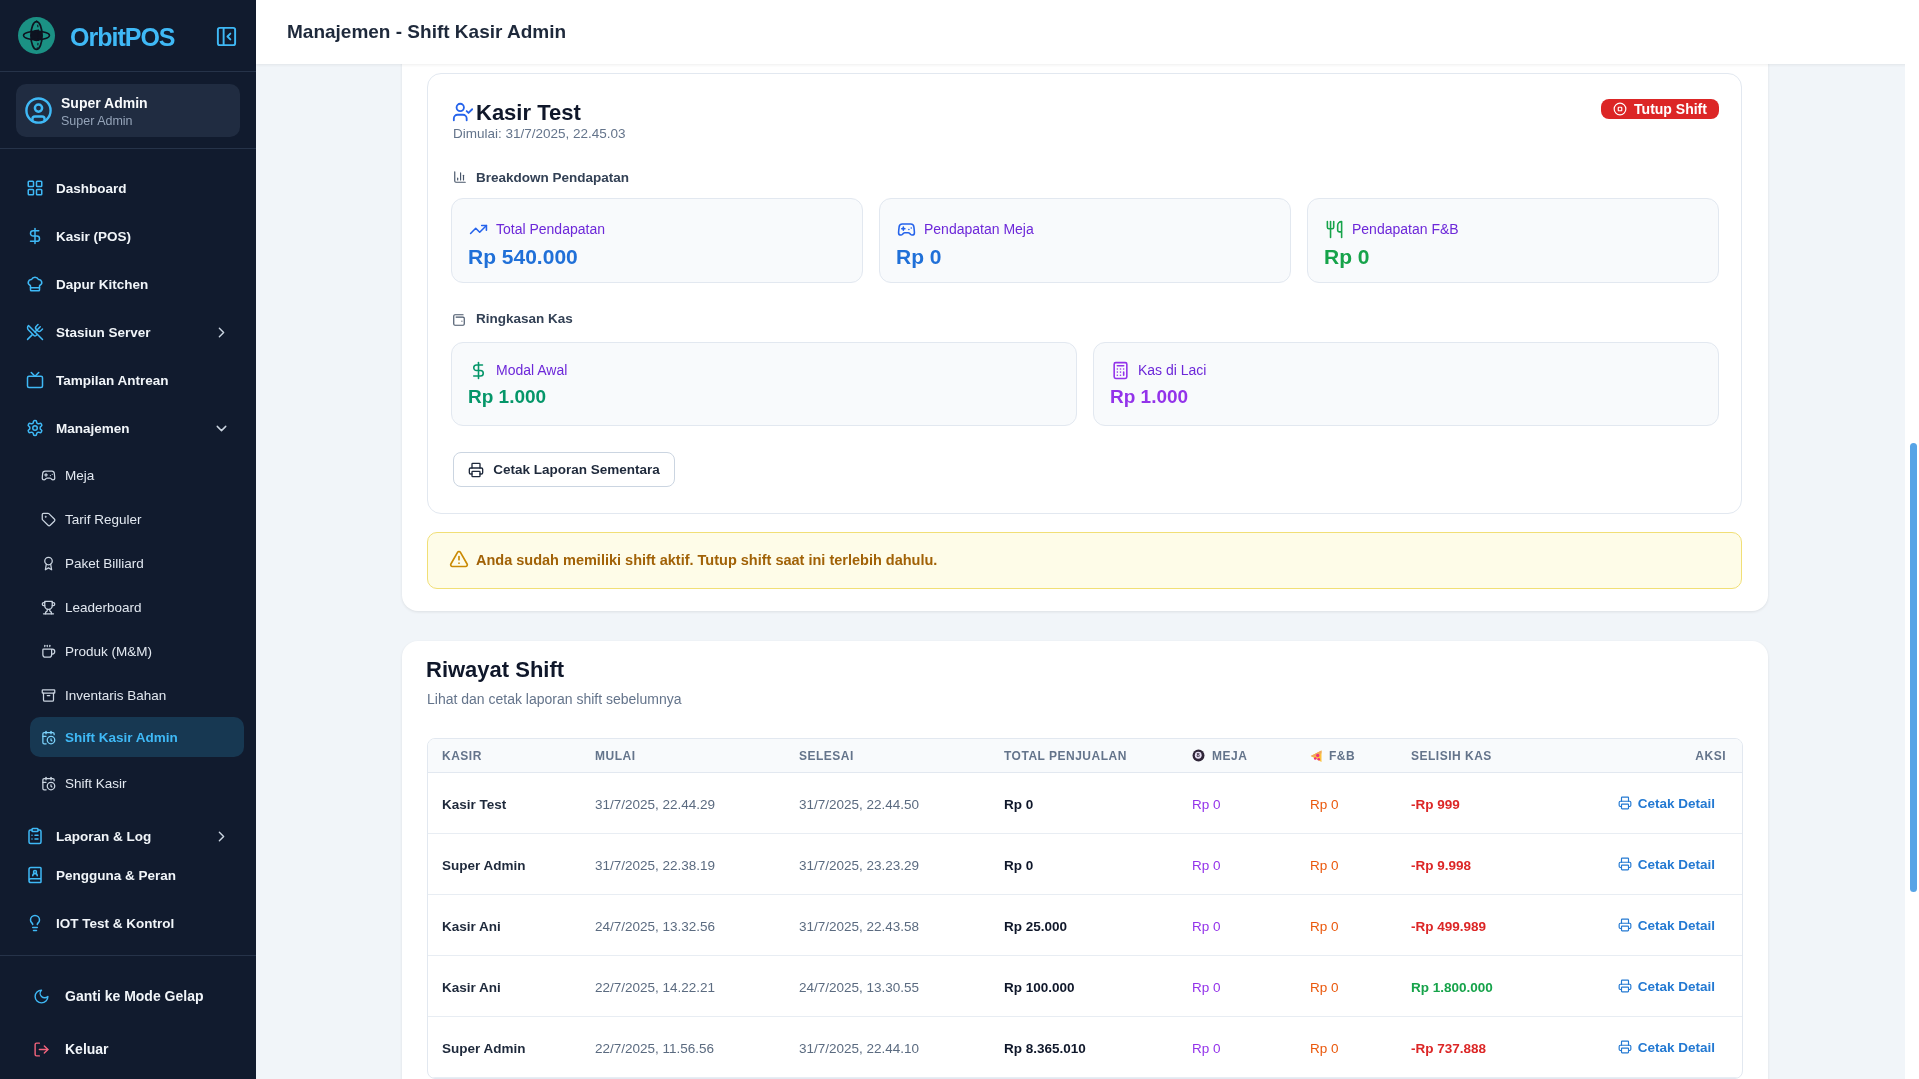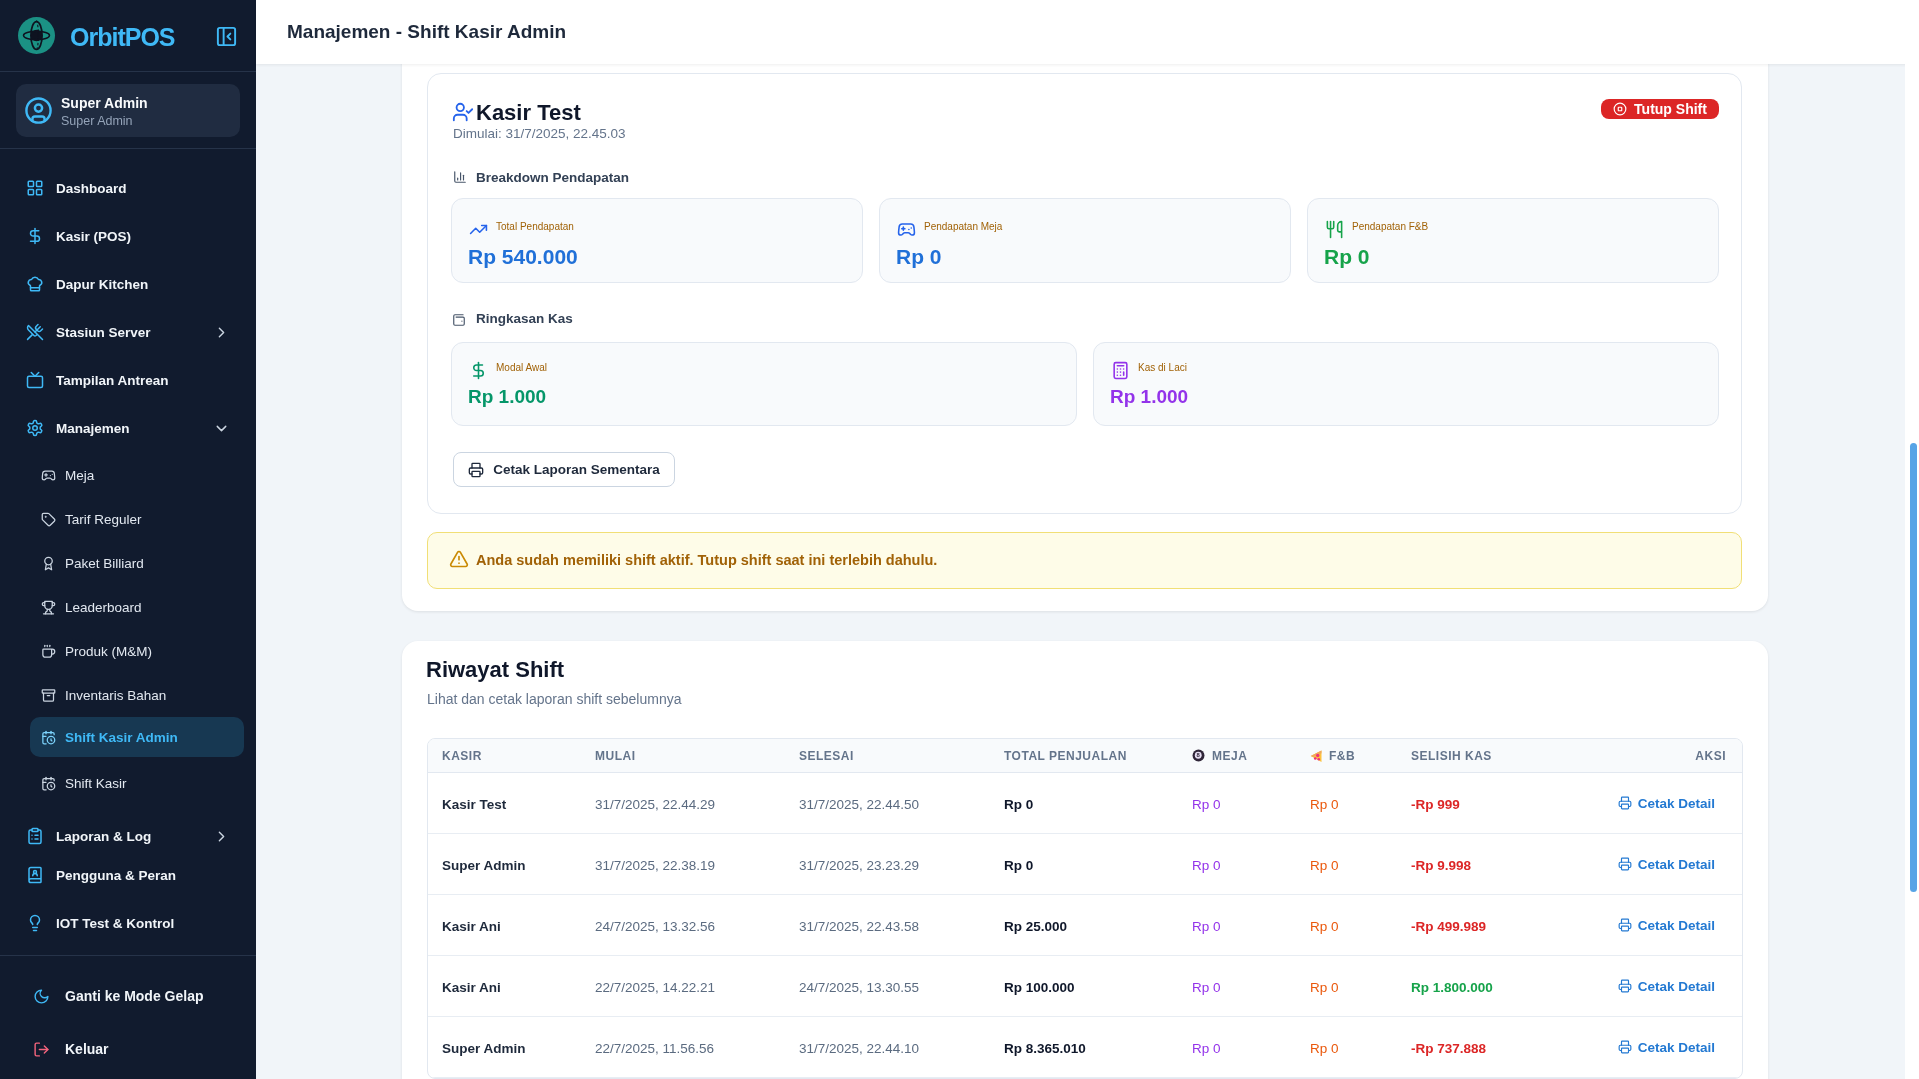--- a/index.html
+++ b/index.html
@@ -23,21 +23,21 @@
 
 #header { position:absolute; left:256px; top:0; width:1663px; height:64px; background:#fff; box-shadow:0 1px 3px rgba(0,0,0,.07); z-index:5; }
 #header .title { position:absolute; left:31px; top:21px; font-size:19px; font-weight:700; color:#1e293b; }
 #content { position:absolute; left:256px; top:64px; width:1663px; height:1015px; background:#f1f5f9; overflow:hidden;padding-left:38px; }
 
 .card { position:absolute; background:#fff; border-radius:16px; box-shadow:0 1px 3px rgba(0,0,0,.09); }
 #card1 { left:146px; top:-15px; width:1366px; height:562px; }
 #panel1 { position:absolute; left:25px; top:24px; width:1315px; height:441px; border:1px solid #e2e8f0; border-radius:14px; }
 
 .statbox { position:absolute; background:#f8fafc; border:1px solid #e2e8f0; border-radius:12px; }
-.statlabel { position:absolute; font-size:10px; color:#a16207; font-weight:400; }
+.statlabel { position:absolute; font-size:14px; color:#6d28d9; font-weight:400; }
 .statvalue { position:absolute; font-weight:700; }
 
 #warnbox { position:absolute; left:25px; top:483px; width:1315px; height:57px; background:#fefce8; border:1px solid #f1df76; border-radius:10px; }
 
 #card2 { left:146px; top:577px; width:1366px; height:700px; }
 
 
 #tbl { position:absolute; left:171px; top:674px; width:1316px; border:1px solid #e2e8f0; border-radius:8px; overflow:hidden; background:#fff; }
 .trow { display:grid; grid-template-columns:153px 204px 205px 188px 118px 101px 160px 185px; align-items:center; }
 .thead { height:34px; background:#f8fafc; border-bottom:1px solid #e2e8f0; }

